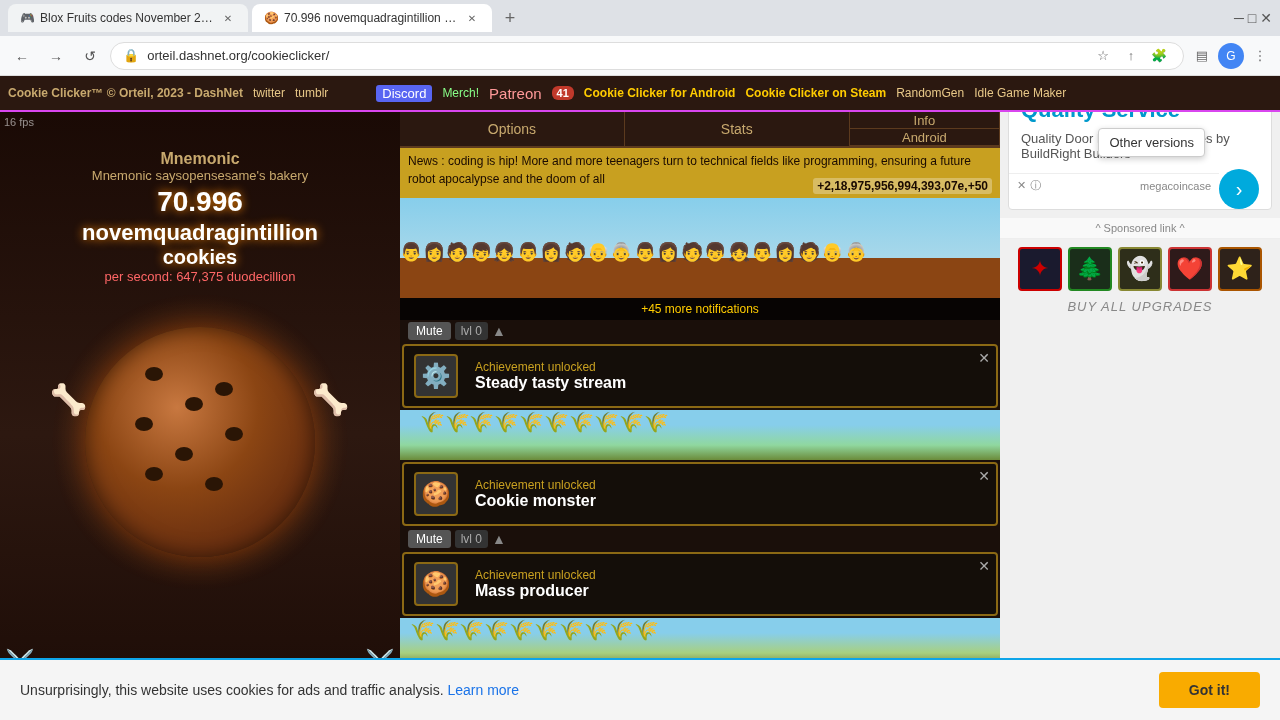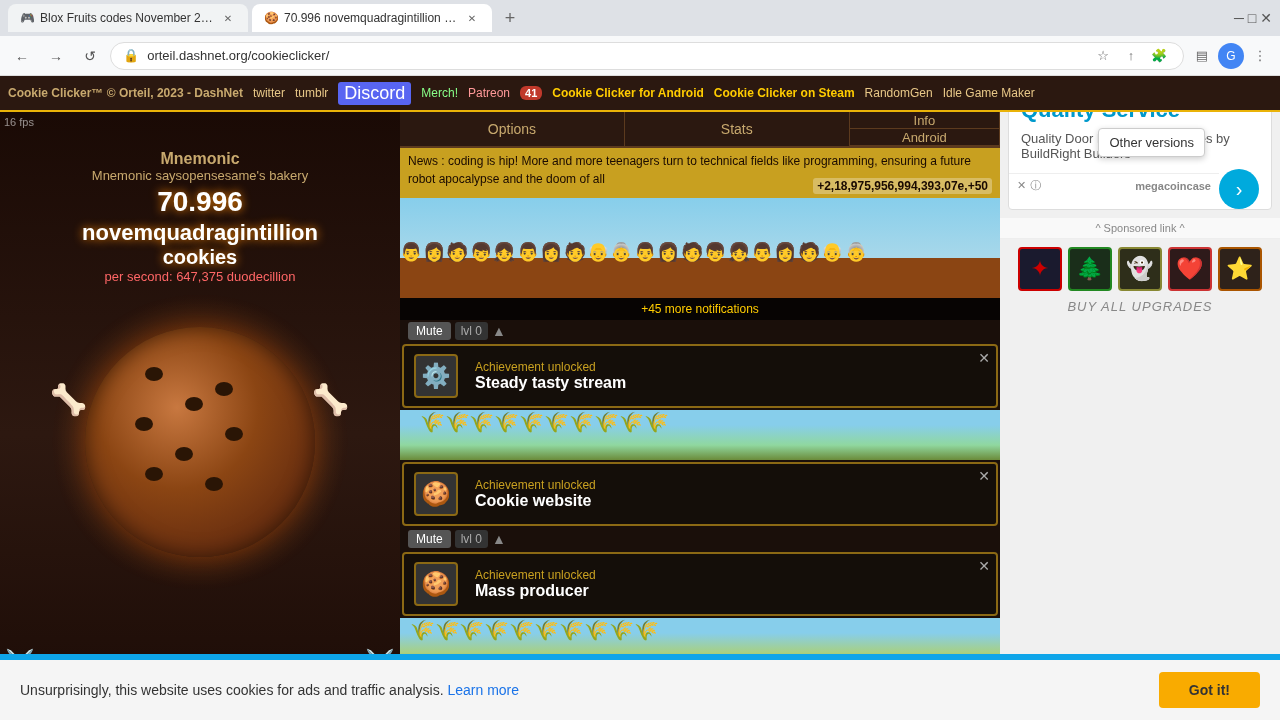--- a/index.html
+++ b/index.html
@@ -18,23 +18,23 @@
     .nav-btn { width: 28px; height: 28px; border-radius: 50%; display: flex; align-items: center; justify-content: center; cursor: pointer; font-size: 14px; color: #555; }
     .address-bar { flex: 1; height: 28px; background: #fff; border: 1px solid #ddd; border-radius: 14px; display: flex; align-items: center; padding: 0 12px; font-size: 13px; color: #333; gap: 8px; }
     .address-icons { display: flex; gap: 4px; }
     .addr-icon { width: 24px; height: 24px; display: flex; align-items: center; justify-content: center; color: #666; font-size: 13px; cursor: pointer; }
     .profile-area { display: flex; gap: 4px; align-items: center; }
     .profile-circle { width: 26px; height: 26px; border-radius: 50%; background: #4285f4; display: flex; align-items: center; justify-content: center; color: white; font-size: 12px; }
     .game-nav-brand { color: #c8a96e; font-weight: bold; font-size: 12px; }
     .game-nav-link { color: #e8c888; text-decoration: none; font-size: 12px; cursor: pointer; }
     .game-nav-link.highlight { color: #ffcc00; font-weight: bold; }
     .game-nav-badge { background: #c0392b; color: white; border-radius: 6px; padding: 1px 5px; font-size: 11px; font-weight: bold; }
-    .game-nav-discord { background: #5865f2; color: white; border-radius: 3px; padding: 1px 6px; font-size: 18px; }
+    .game-nav-discord { background: #5865f2; color: white; border-radius: 3px; padding: 1px 6px; font-size: 13px; margin-left: 38px; }
     .game-nav-merch { color: #88ff88; font-size: 12px; }
-    .game-nav-patreon { color: #ff9999; font-size: 12px; }
+    .game-nav-patreon { color: #ff9999; font-size: 15px; }
     .other-versions-tooltip { position: absolute; top: 128px; right: 70px; background: white; border: 1px solid #ccc; border-radius: 4px; padding: 6px 10px; font-size: 13px; color: #333; white-space: nowrap; box-shadow: 0 2px 6px rgba(0,0,0,0.2); z-index: 100; }
 
     
     .game-content { flex: 1; display: flex; background: #1a0f0a; overflow: hidden; }
 
     
     .cookie-panel { width: 400px; height: 100%; background: linear-gradient(180deg, #1a0a05 0%, #2d1810 50%, #1a0a05 100%); position: relative; overflow: hidden; display: flex; flex-direction: column; align-items: center; }
     .fps-display { position: absolute; top: 4px; left: 4px; color: #ffffff88; font-size: 11px; }
     .bakery-name { color: #c8a96e; font-size: 16px; font-weight: bold; text-align: center; margin-top: 8px; }
     .bakery-subtitle { color: #a07850; font-size: 12px; text-align: center; margin-bottom: 4px; }
@@ -91,21 +91,21 @@
     .ad-arrow { background: #00aadd; color: white; width: 40px; height: 40px; border-radius: 50%; display: flex; align-items: center; justify-content: center; font-size: 20px; cursor: pointer; float: right; margin-top: 8px; }
     .ad-footer { display: flex; align-items: center; gap: 4px; padding: 4px 8px; border-top: 1px solid #eee; font-size: 11px; color: #888; }
     .sponsored { text-align: center; font-size: 11px; color: #888; padding: 4px; background: #f9f9f9; border-bottom: 1px solid #eee; }
     .store-section { padding: 8px; }
     .store-title { font-size: 22px; font-weight: bold; text-align: center; color: #333; margin-bottom: 8px; }
     .store-icons { display: flex; gap: 6px; justify-content: center; flex-wrap: wrap; }
     .store-icon { width: 44px; height: 44px; border-radius: 4px; display: flex; align-items: center; justify-content: center; font-size: 22px; cursor: pointer; border: 2px solid #888; }
     .buy-all-upgrades { text-align: center; color: #888; font-size: 13px; font-style: italic; margin-top: 8px; cursor: pointer; }
 
     
-    .consent-bar { position: fixed; bottom: 0; left: 0; right: 0; background: #f5f5f5; border-top: 6px solid #0ea5e9; padding: 12px 20px; display: flex; align-items: center; justify-content: space-between; font-size: 14px; color: #333; z-index: 200; }
+    .consent-bar { position: fixed; bottom: 0; left: 0; right: 0; background: #f5f5f5; border-top: 2px solid #0ea5e9; padding: 12px 20px; display: flex; align-items: center; justify-content: space-between; font-size: 14px; color: #333; z-index: 200; }
     .consent-text { flex: 1; }
     .learn-more { color: #1a73e8; text-decoration: none; cursor: pointer; }
     .got-it-btn { background: #f9ab00; color: #333; border: none; padding: 10px 30px; border-radius: 4px; font-size: 14px; font-weight: bold; cursor: pointer; white-space: nowrap; }
 
     
     ::-webkit-scrollbar { width: 6px; }
     ::-webkit-scrollbar-track { background: #1a0a05; }
     ::-webkit-scrollbar-thumb { background: #5c3a1e; border-radius: 3px; }
   </style>
 </head>
@@ -148,21 +148,21 @@
     </div>
     <div class="profile-area">
       <div class="addr-icon">▤</div>
       <div class="profile-circle">G</div>
       <div class="addr-icon">⋮</div>
     </div>
   </div>
 
   <div class="game-content">
 
-    <div style="position:absolute;top:76px;left:0;right:0;z-index:10;background:#2b1810;height:36px;display:flex;align-items:center;padding:0 8px;gap:10px;border-bottom:2px solid #eab308;overflow:hidden;">
+    <div style="position:absolute;top:76px;left:0;right:0;z-index:10;background:#2b1810;height:36px;display:flex;align-items:center;padding:0 8px;gap:10px;border-bottom:2px solid #d946ef;overflow:hidden;">
       <span class="game-nav-brand">Cookie Clicker™ © Orteil, 2023 - DashNet</span>
       <span class="game-nav-link">twitter</span>
       <span class="game-nav-link">tumblr</span>
       <span class="game-nav-discord">Discord</span>
       <span class="game-nav-merch">Merch!</span>
       <span class="game-nav-patreon">Patreon</span>
       <span class="game-nav-badge">41</span>
       <span class="game-nav-link highlight" style="color:#ffcc00;font-weight:bold;">Cookie Clicker for Android</span>
       <span class="game-nav-link highlight" style="color:#ffcc00;font-weight:bold;">Cookie Clicker on Steam</span>
       <span class="game-nav-link">RandomGen</span>
@@ -271,21 +271,21 @@
         </div>
 
         <div class="farm-strip" style="height:50px;background:linear-gradient(180deg,#87ceeb 30%,#90d8a0 70%,#6b8b3a 100%);">
           <span style="font-size:20px;margin-left:20px;">🌾🌾🌾🌾🌾🌾🌾🌾🌾🌾</span>
         </div>
 
         <div class="achievement-notif">
           <div class="achievement-icon">🍪</div>
           <div class="achievement-text">
             <div class="achievement-unlocked">Achievement unlocked</div>
-            <div class="achievement-name">Cookie website</div>
+            <div class="achievement-name">Cookie monster</div>
           </div>
           <span class="close-btn">✕</span>
         </div>
 
         <div style="display:flex;align-items:center;gap:4px;padding:2px 8px;background:#1a0f0a;">
           <button class="mute-btn">Mute</button>
           <span class="lvl-badge">lvl 0</span>
           <span class="arrow-up">▲</span>
         </div>
 
@@ -318,21 +318,21 @@
       <div class="ad-container">
         <div class="ad-content">
           <div class="ad-title">Quality Service</div>
           <div class="ad-subtitle">Quality Door Installation Services by BuildRight Builders</div>
           <div class="ad-arrow">›</div>
         </div>
         <div class="ad-footer">
           <span style="cursor:pointer;color:#888;">✕</span>
           <span style="cursor:pointer;color:#888;">ⓘ</span>
           <span style="flex:1;"></span>
-          <span style="font-size:11px;color:#888;font-weight:bold;">megacoincase</span>
+          <span style="font-size:11px;color:#888;">megacoincase</span>
         </div>
       </div>
 
       <div class="sponsored">^ Sponsored link ^</div>
 
       <div class="store-section">
         <div class="store-icons">
           <div class="store-icon" style="background:#1a1a2e;border-color:#cc0000;color:#cc0000;">✦</div>
           <div class="store-icon" style="background:#1a2e1a;border-color:#228822;color:#228822;">🌲</div>
           <div class="store-icon" style="background:#2e2e1a;border-color:#888833;color:#888833;">👻</div>

